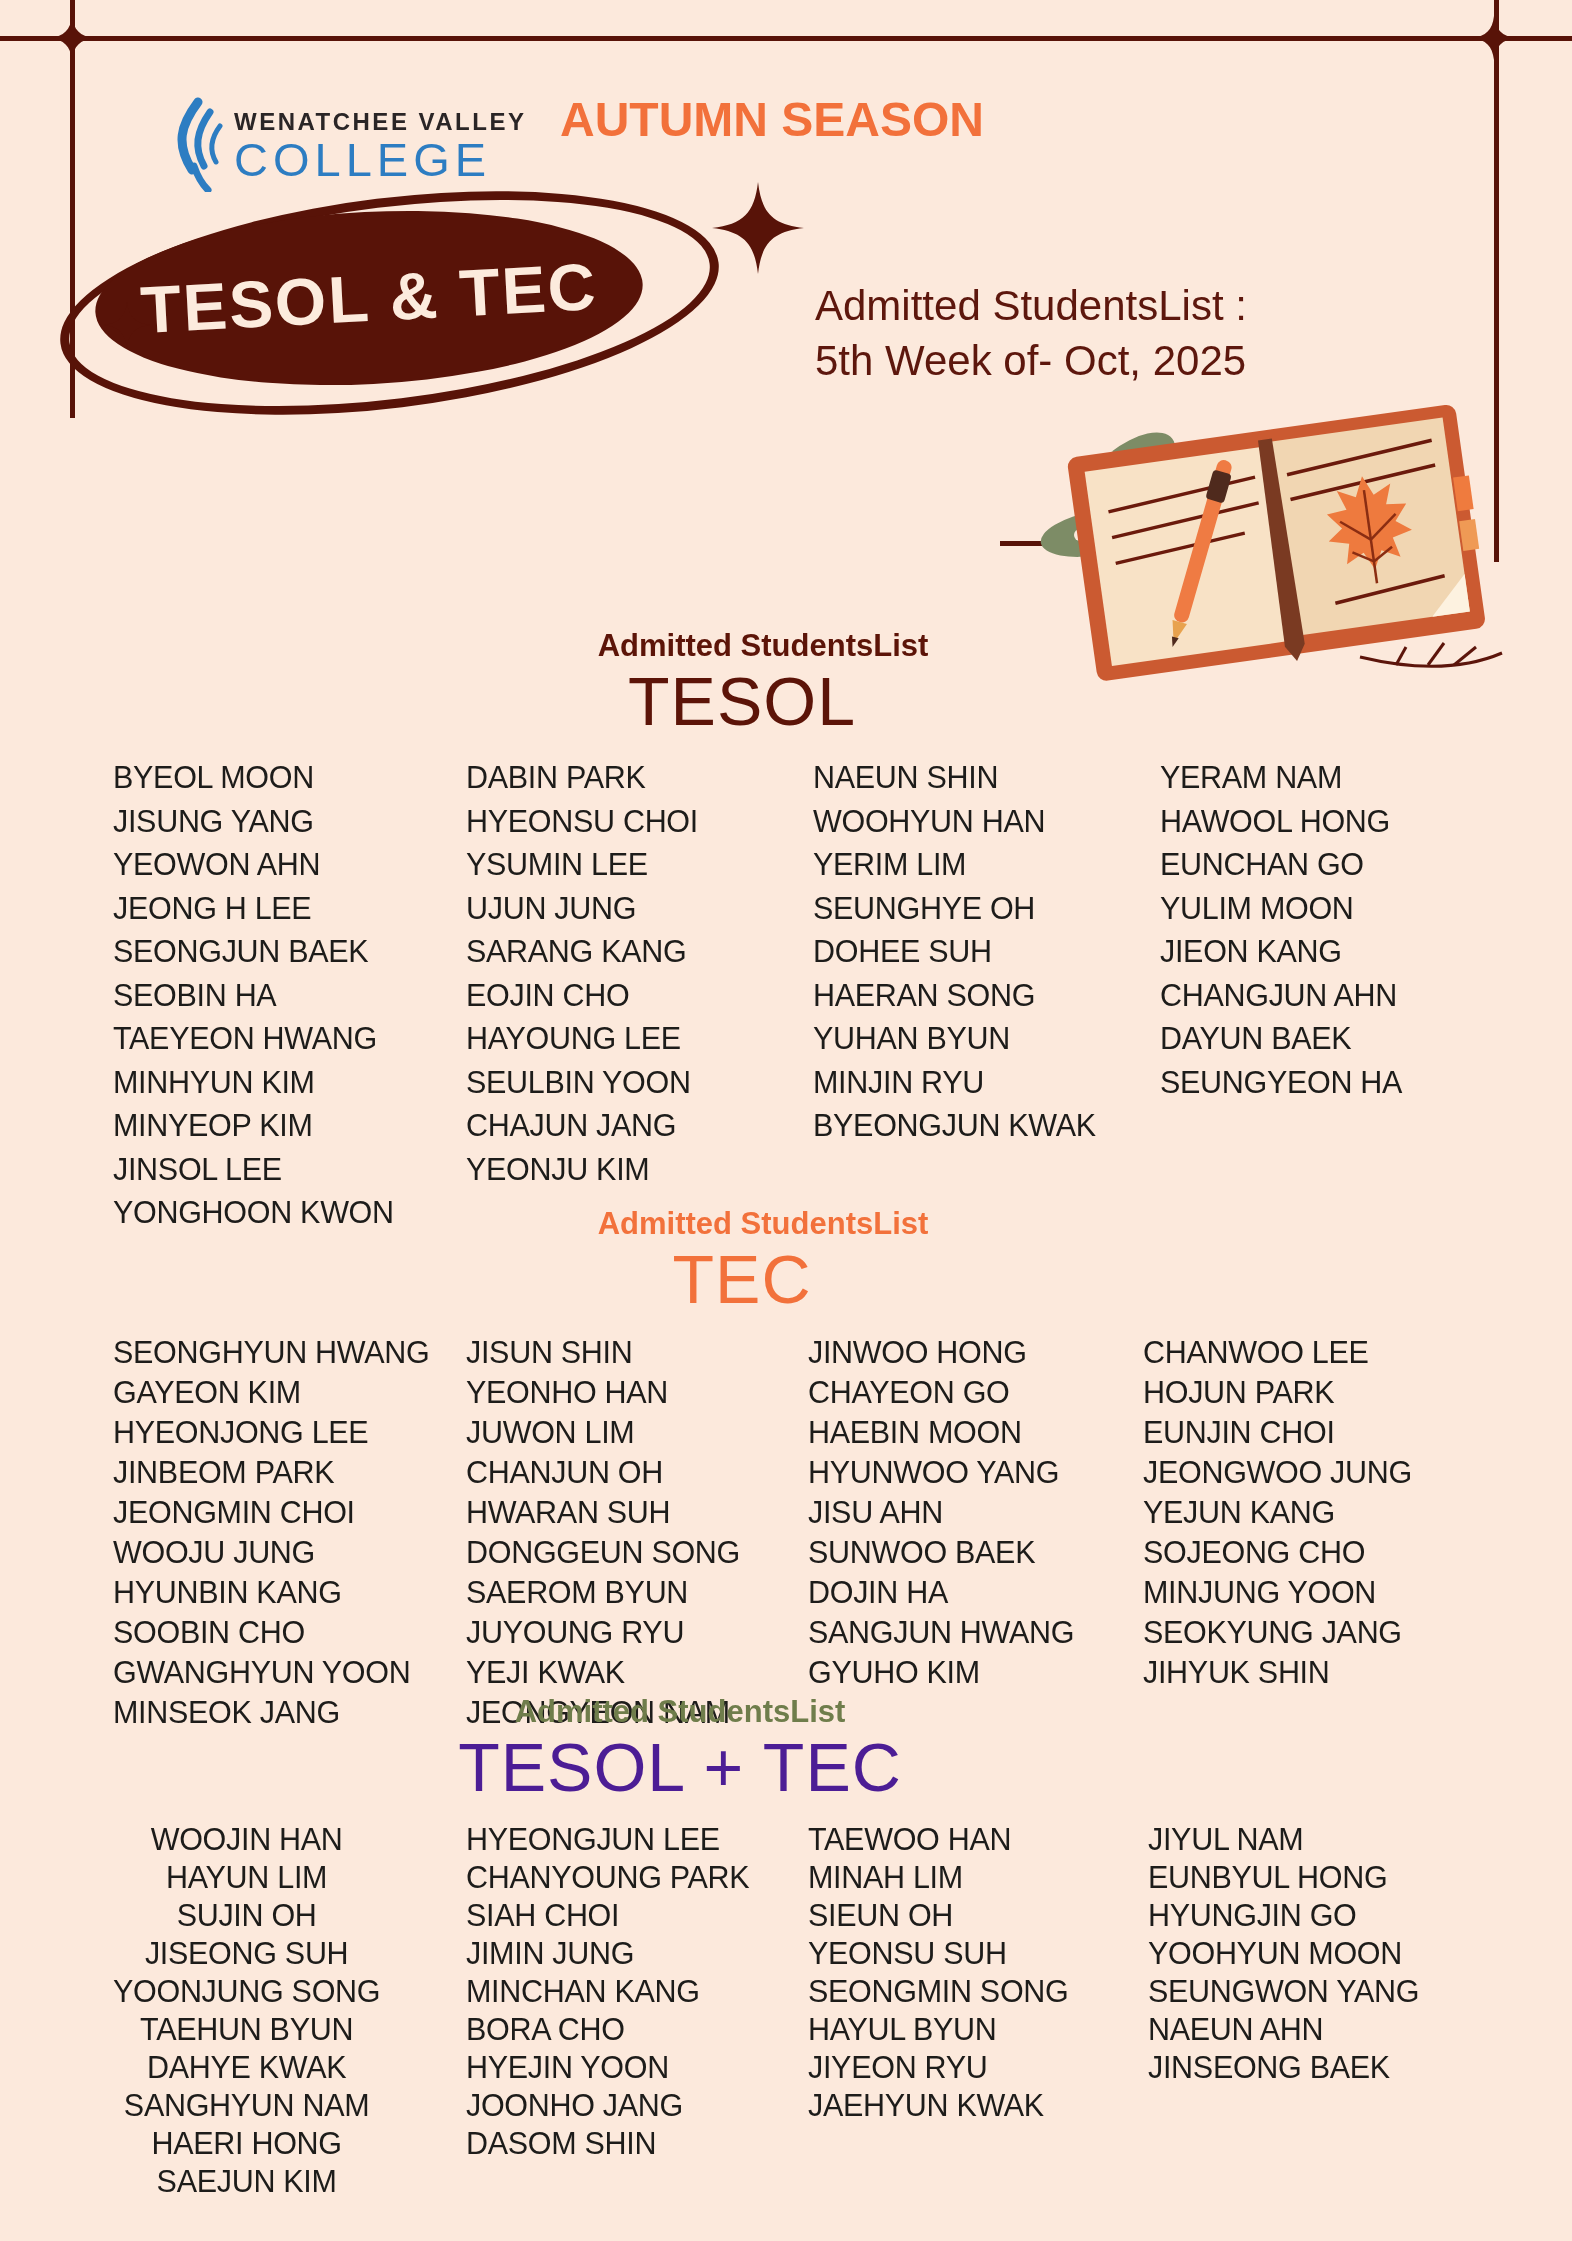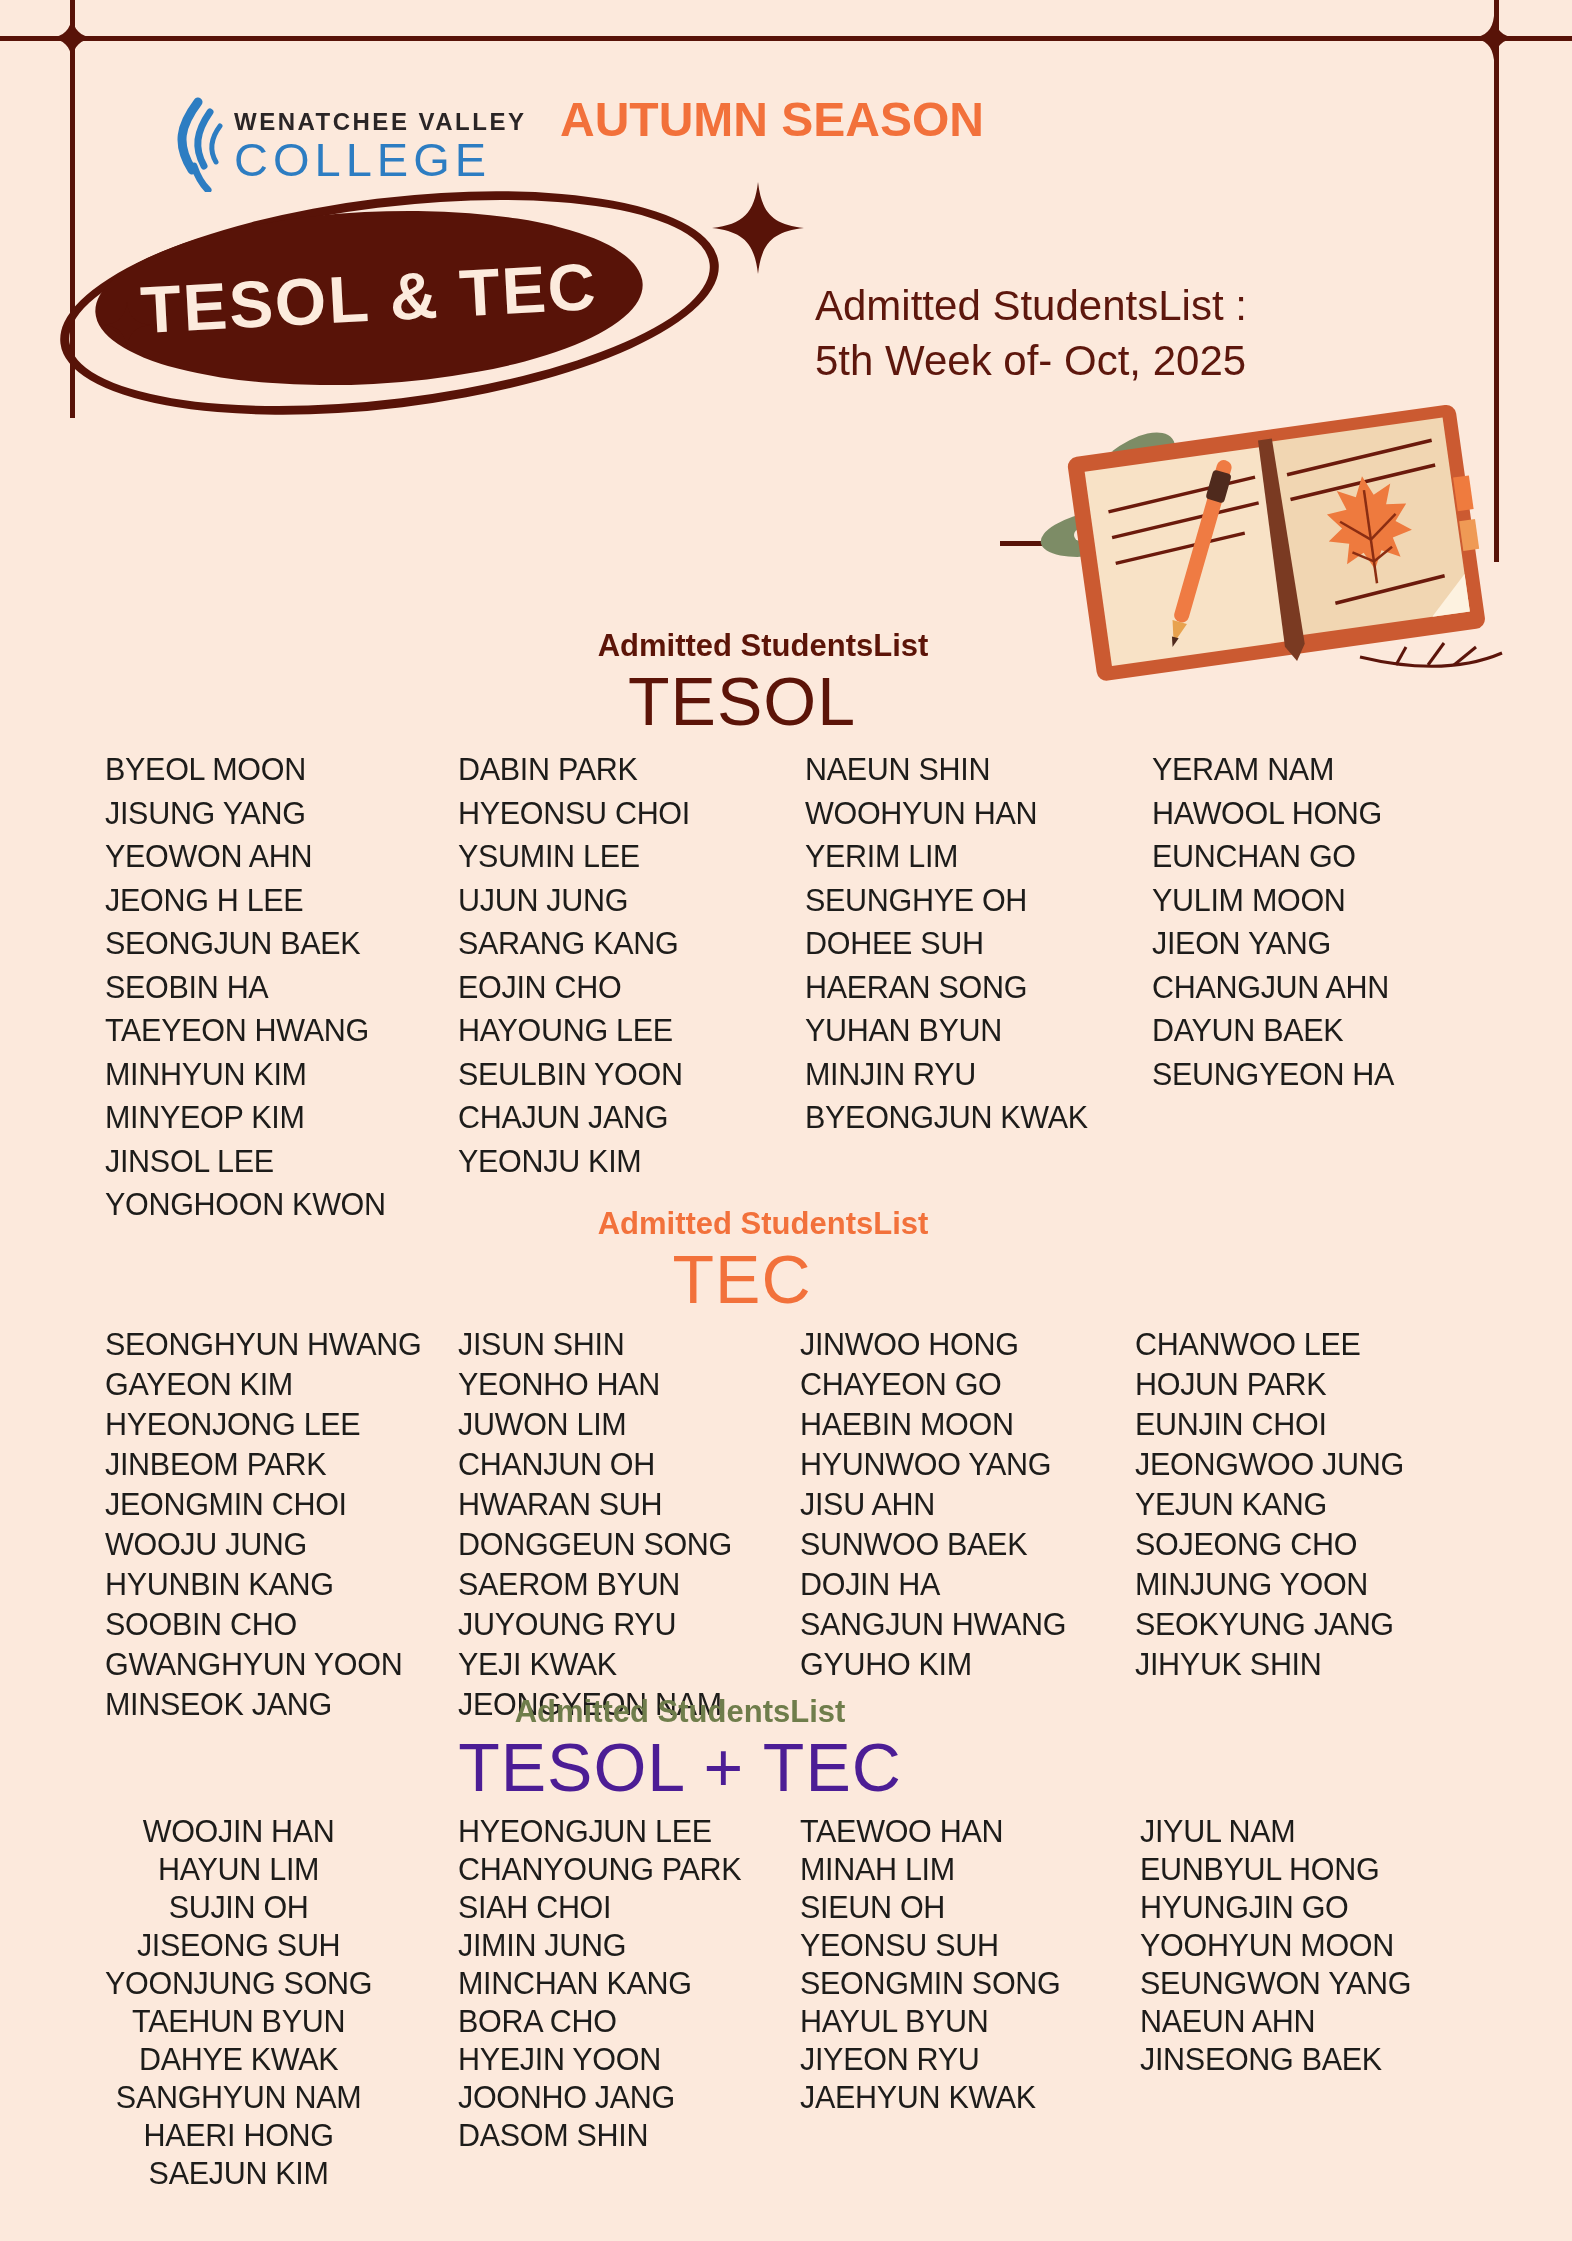--- a/index.html
+++ b/index.html
@@ -35,21 +35,21 @@
 
   .mid-line{left:1000px;top:541px;width:460px;height:5px;background:#581308;position:absolute;}
   .mid-arrow{left:1447px;top:531px;width:0;height:0;border-top:12px solid transparent;border-bottom:12px solid transparent;border-left:30px solid #581308;position:absolute;}
 
   .notebook{left:1040px;top:385px;width:470px;height:305px;position:absolute;}
   .notebook svg{display:block;width:100%;height:100%;}
 
   
   .section-label{position:absolute;transform:translateX(-50%);font-size:31px;font-weight:bold;white-space:nowrap;}
   .section-title{position:absolute;transform:translateX(-50%);font-size:68px;font-weight:normal;white-space:nowrap;letter-spacing:1px;}
-  .name-col{position:absolute;margin:0;padding:0;list-style:none;font-size:30.5px;color:#1d1c1a;letter-spacing:-0.3px;white-space:nowrap;}
+  .name-col{position:absolute;margin:8px;padding:0;list-style:none;font-size:30.5px;color:#1d1c1a;letter-spacing:-0.3px;white-space:nowrap;}
   .s1 .name-col li{line-height:43.5px;}
   .s2 .name-col li{line-height:40px;}
   .s3 .name-col li{line-height:38px;}
 </style>
 </head>
 <body>
 
 <div class="frame-line frame-top"></div>
 <div class="frame-line frame-left"></div>
 <div class="frame-line frame-right"></div>
@@ -202,21 +202,21 @@
       <li>HAERAN SONG</li>
       <li>YUHAN BYUN</li>
       <li>MINJIN RYU</li>
       <li>BYEONGJUN KWAK</li>
     </ul>
   <ul class="name-col" style="left:1152px;top:748px;">
       <li>YERAM NAM</li>
       <li>HAWOOL HONG</li>
       <li>EUNCHAN GO</li>
       <li>YULIM MOON</li>
-      <li>JIEON YANG</li>
+      <li>JIEON KANG</li>
       <li>CHANGJUN AHN</li>
       <li>DAYUN BAEK</li>
       <li>SEUNGYEON HA</li>
     </ul>
 </div>
 
 <div class="s2">
   <div class="section-label" style="left: 763px; top: 1206px; color: rgb(242, 113, 59);">Admitted StudentsList</div>
   <div class="section-title" style="left: 742px; top: 1240px; color: rgb(242, 113, 59);">TEC</div>
   <ul class="name-col" style="left:105px;top:1324px;">

